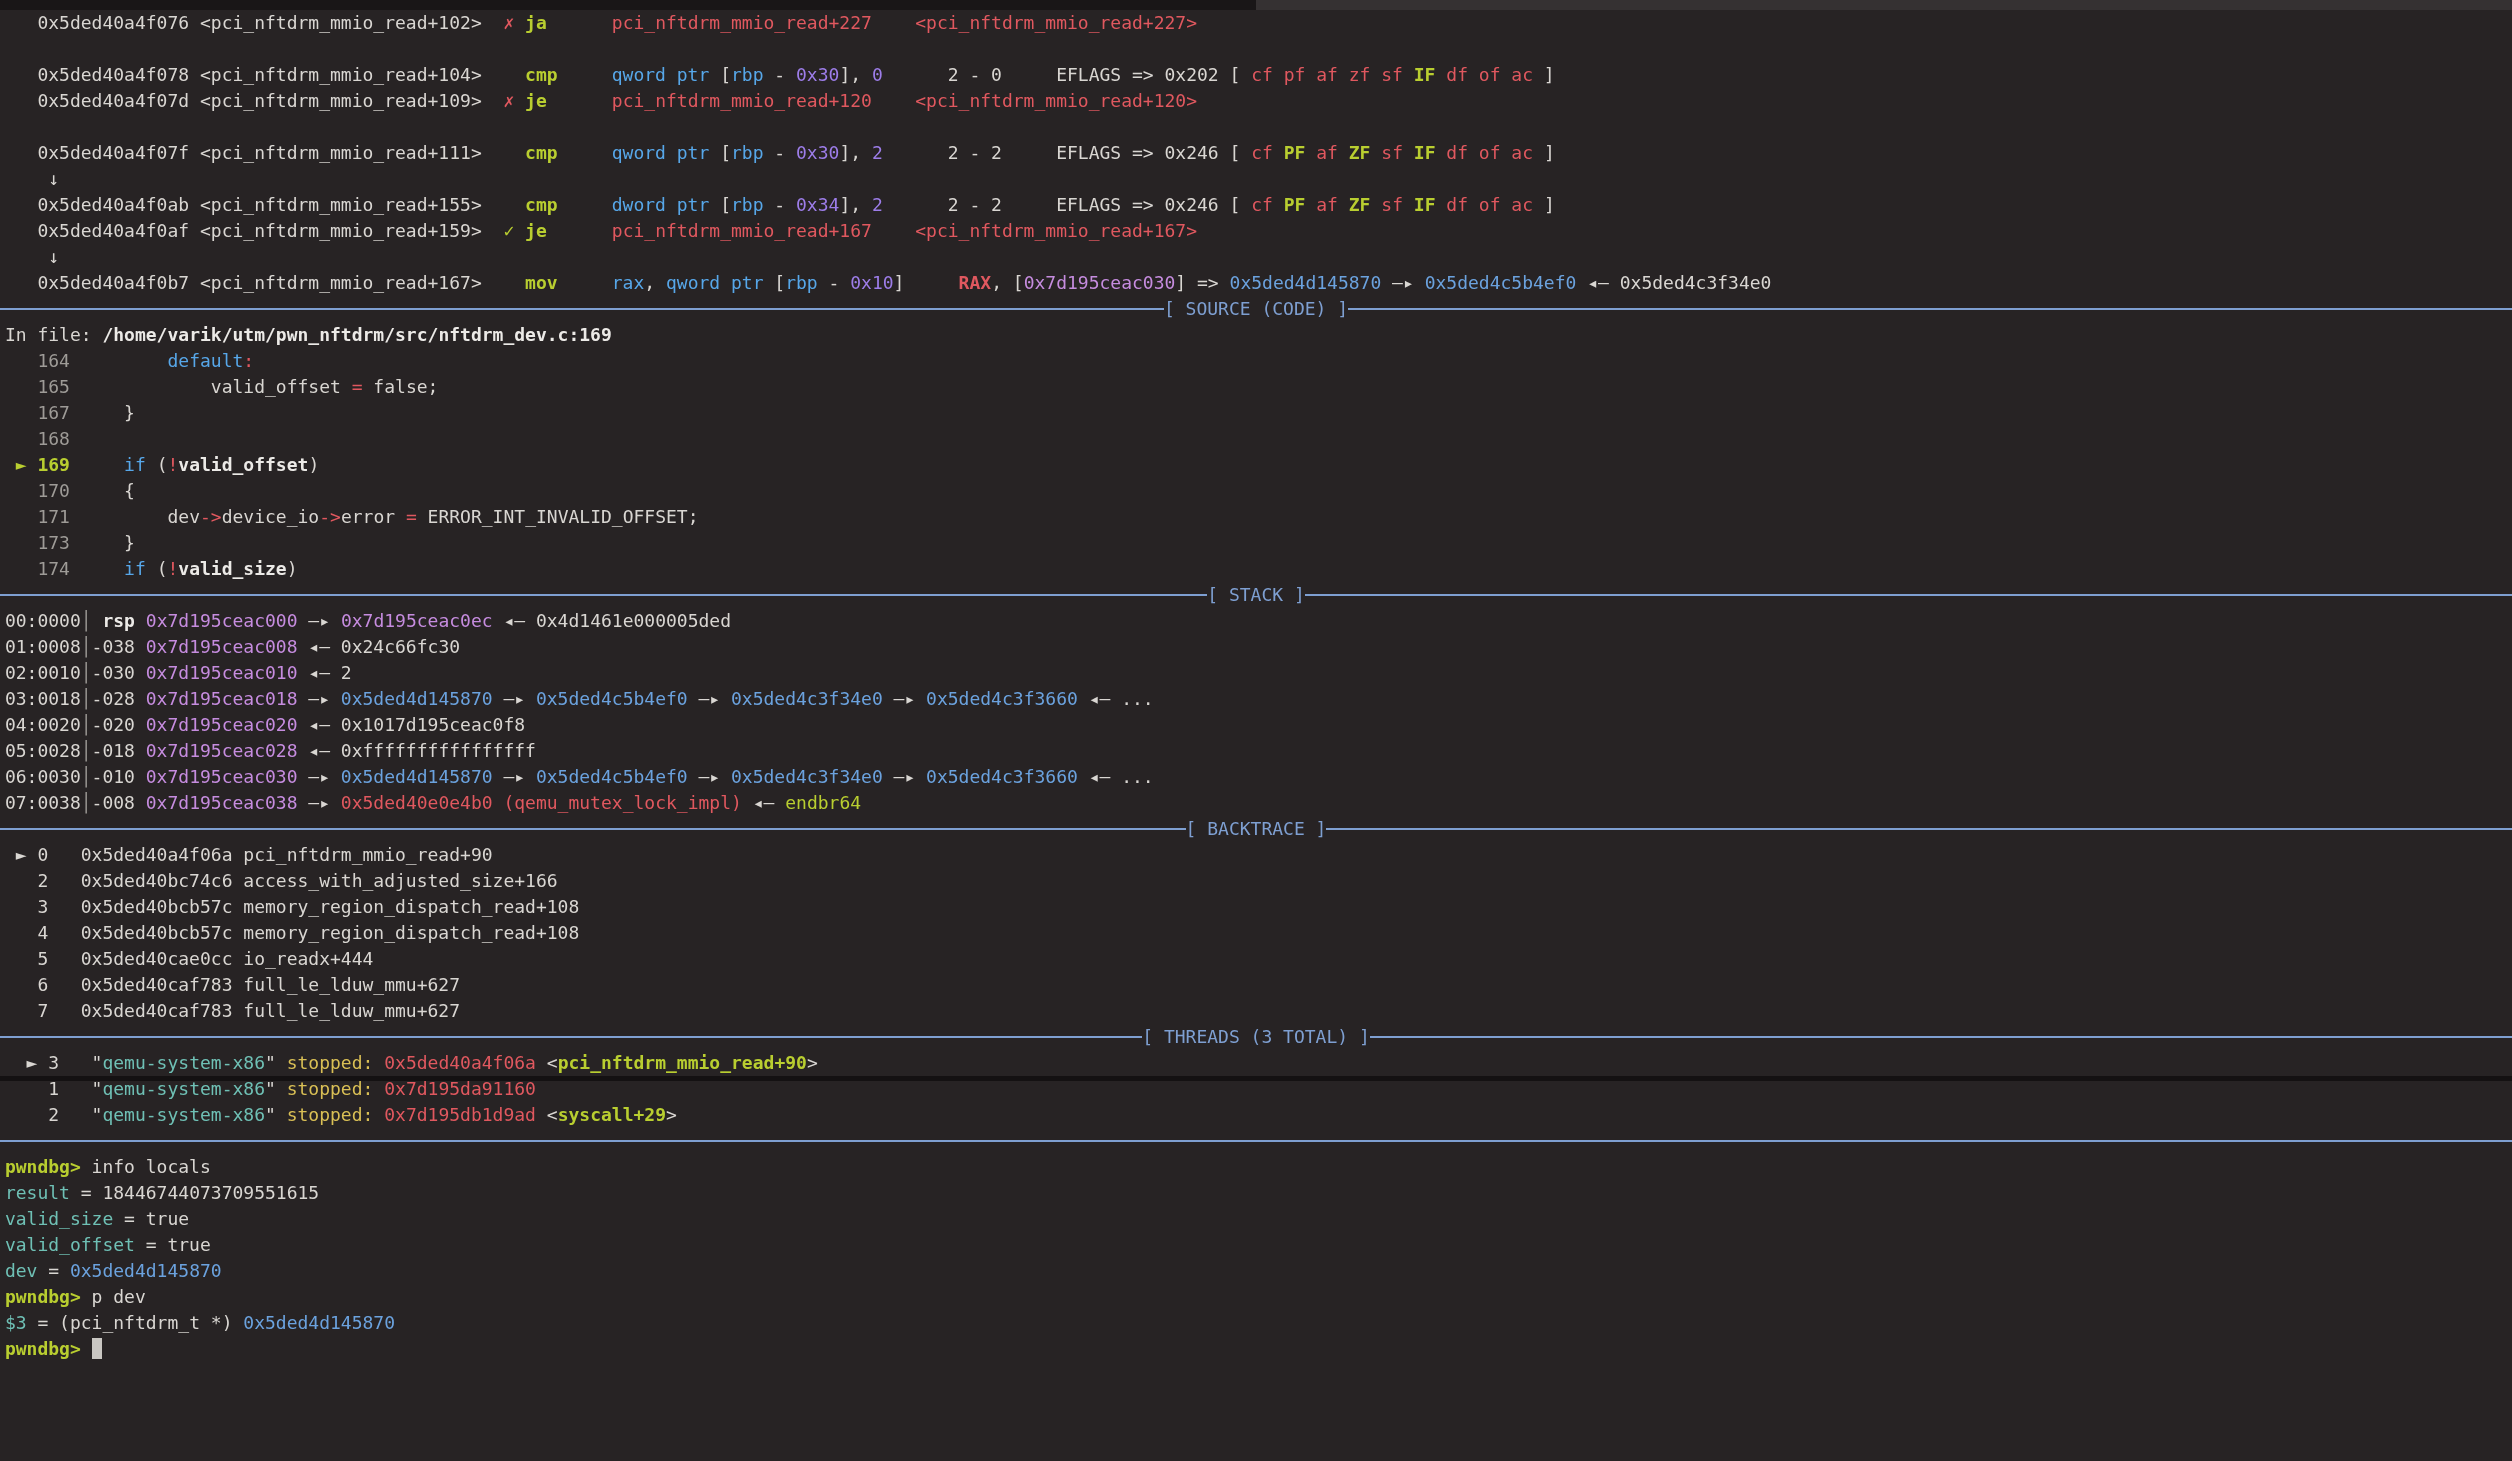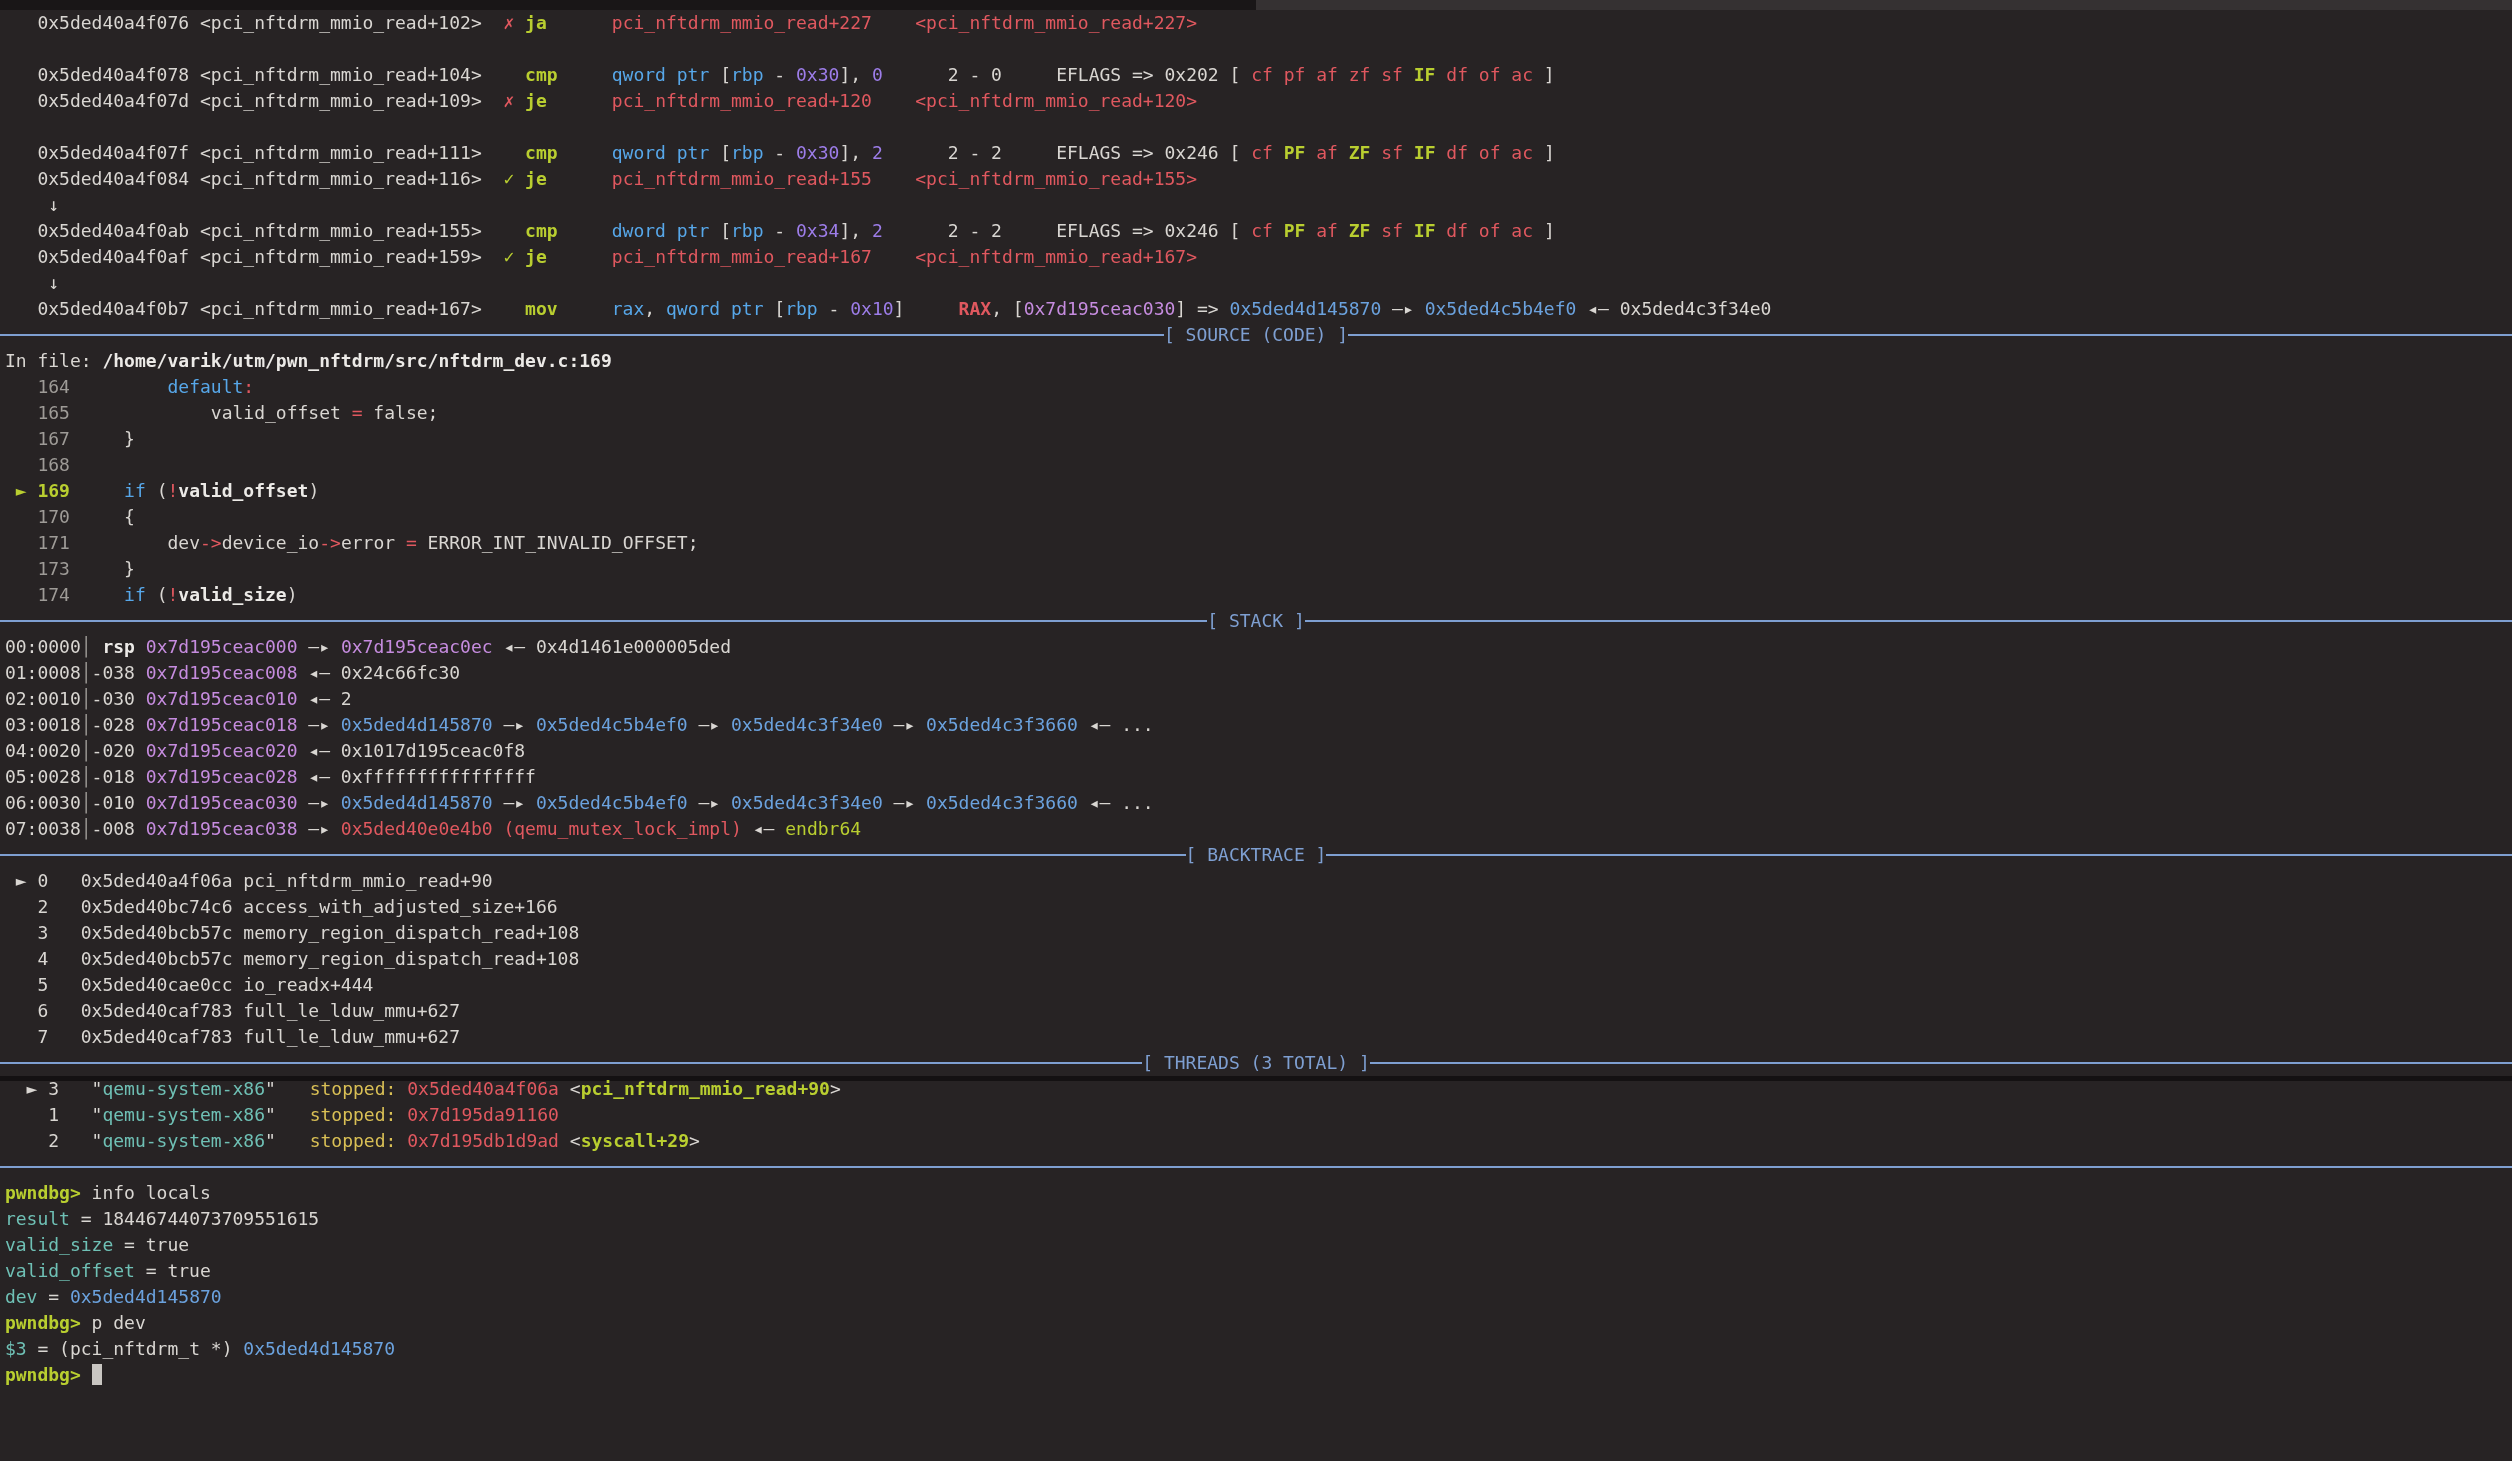--- a/index.html
+++ b/index.html
@@ -24,39 +24,38 @@
   .s-dim{ color:var(--dim,#9e9b97); }
   .s-r  { color:var(--r,#e0585f); }
   .s-rb { color:var(--r,#e0585f); font-weight:bold; }
   .s-g  { color:var(--g,#b9ce30); }
   .s-gb { color:var(--g,#b9ce30); font-weight:bold; }
   .s-b  { color:var(--b,#57a7e9); }
   .s-ab { color:var(--ab,#6ba2de); }
   .s-p  { color:var(--p,#9d7de9); }
   .s-m  { color:var(--m,#c68cdf); }
   .s-c  { color:var(--c,#6fc0b5); }
-  .s-y  { color:var(--y,#d9bf55);margin-left:23px; }
+  .s-y  { color:var(--y,#d9bf55); }
   .s-cur{ background:#c9c6c2; color:#272324; }
 </style>
 </head>
 <body style="background: rgb(39, 35, 36);">
 
 <div class="topbar">
   <div class="tleft"></div>
   <div class="tright"></div>
 </div>
 
 <div class="terminal">
     <div class="ln"><span class="s-w">   0x5ded40a4f076 &lt;pci_nftdrm_mmio_read+102&gt;  </span><span class="s-r">✗</span><span class="s-w"> </span><span class="s-gb">ja</span><span class="s-w">      </span><span class="s-r">pci_nftdrm_mmio_read+227</span><span class="s-w">    </span><span class="s-r">&lt;pci_nftdrm_mmio_read+227&gt;</span></div>
     <div class="ln"></div>
     <div class="ln"><span class="s-w">   0x5ded40a4f078 &lt;pci_nftdrm_mmio_read+104&gt;    </span><span class="s-gb">cmp</span><span class="s-w">     </span><span class="s-b">qword ptr </span><span class="s-w">[</span><span class="s-b">rbp</span><span class="s-w"> - </span><span class="s-p">0x30</span><span class="s-w">], </span><span class="s-p">0</span><span class="s-w">      2 - 0     EFLAGS =&gt; 0x202 [ </span><span class="s-r">cf pf af zf sf </span><span class="s-gb">IF</span><span class="s-r"> df of ac</span><span class="s-w"> ]</span></div>
     <div class="ln"><span class="s-w">   0x5ded40a4f07d &lt;pci_nftdrm_mmio_read+109&gt;  </span><span class="s-r">✗</span><span class="s-w"> </span><span class="s-gb">je</span><span class="s-w">      </span><span class="s-r">pci_nftdrm_mmio_read+120</span><span class="s-w">    </span><span class="s-r">&lt;pci_nftdrm_mmio_read+120&gt;</span></div>
     <div class="ln"></div>
     <div class="ln"><span class="s-w">   0x5ded40a4f07f &lt;pci_nftdrm_mmio_read+111&gt;    </span><span class="s-gb">cmp</span><span class="s-w">     </span><span class="s-b">qword ptr </span><span class="s-w">[</span><span class="s-b">rbp</span><span class="s-w"> - </span><span class="s-p">0x30</span><span class="s-w">], </span><span class="s-p">2</span><span class="s-w">      2 - 2     EFLAGS =&gt; 0x246 [ </span><span class="s-r">cf </span><span class="s-gb">PF</span><span class="s-r"> af </span><span class="s-gb">ZF</span><span class="s-r"> sf </span><span class="s-gb">IF</span><span class="s-r"> df of ac</span><span class="s-w"> ]</span></div>
-    <div class="ln"><span class="s-w">   0x5ded40a4f084 &lt;pci_nftdrm_mmio_read+116&gt;  </span><span class="s-g">✓</span><span class="s-w"> </span><span class="s-gb">je</span><span class="s-w">      </span><span class="s-r">pci_nftdrm_mmio_read+155</span><span class="s-w">    </span><span class="s-r">&lt;pci_nftdrm_mmio_read+155&gt;</span></div>
     <div class="ln"><span class="s-w">    ↓</span></div>
     <div class="ln"><span class="s-w">   0x5ded40a4f0ab &lt;pci_nftdrm_mmio_read+155&gt;    </span><span class="s-gb">cmp</span><span class="s-w">     </span><span class="s-b">dword ptr </span><span class="s-w">[</span><span class="s-b">rbp</span><span class="s-w"> - </span><span class="s-p">0x34</span><span class="s-w">], </span><span class="s-p">2</span><span class="s-w">      2 - 2     EFLAGS =&gt; 0x246 [ </span><span class="s-r">cf </span><span class="s-gb">PF</span><span class="s-r"> af </span><span class="s-gb">ZF</span><span class="s-r"> sf </span><span class="s-gb">IF</span><span class="s-r"> df of ac</span><span class="s-w"> ]</span></div>
     <div class="ln"><span class="s-w">   0x5ded40a4f0af &lt;pci_nftdrm_mmio_read+159&gt;  </span><span class="s-g">✓</span><span class="s-w"> </span><span class="s-gb">je</span><span class="s-w">      </span><span class="s-r">pci_nftdrm_mmio_read+167</span><span class="s-w">    </span><span class="s-r">&lt;pci_nftdrm_mmio_read+167&gt;</span></div>
     <div class="ln"><span class="s-w">    ↓</span></div>
     <div class="ln"><span class="s-w">   0x5ded40a4f0b7 &lt;pci_nftdrm_mmio_read+167&gt;    </span><span class="s-gb">mov</span><span class="s-w">     </span><span class="s-b">rax</span><span class="s-w">, </span><span class="s-b">qword ptr </span><span class="s-w">[</span><span class="s-b">rbp</span><span class="s-w"> - </span><span class="s-p">0x10</span><span class="s-w">]     </span><span class="s-rb">RAX</span><span class="s-w">, [</span><span class="s-m">0x7d195ceac030</span><span class="s-w">] =&gt; </span><span class="s-ab">0x5ded4d145870</span><span class="s-w"> —▸ </span><span class="s-ab">0x5ded4c5b4ef0</span><span class="s-w"> ◂— </span><span class="s-w">0x5ded4c3f34e0</span></div>
     <div class="ln sep"><span class="rule"></span><span class="sep-label">[ SOURCE (CODE) ]</span><span class="rule"></span></div>
     <div class="ln"><span class="s-w">In file: </span><span class="s-wb">/home/varik/utm/pwn_nftdrm/src/nftdrm_dev.c:169</span></div>
     <div class="ln"><span class="s-dim">   164</span><span class="s-w">         </span><span class="s-b">default</span><span class="s-r">:</span></div>
     <div class="ln"><span class="s-dim">   165</span><span class="s-w">             valid_offset </span><span class="s-r">=</span><span class="s-w"> false;</span></div>
     <div class="ln"><span class="s-dim">   167</span><span class="s-w">     }</span></div>

